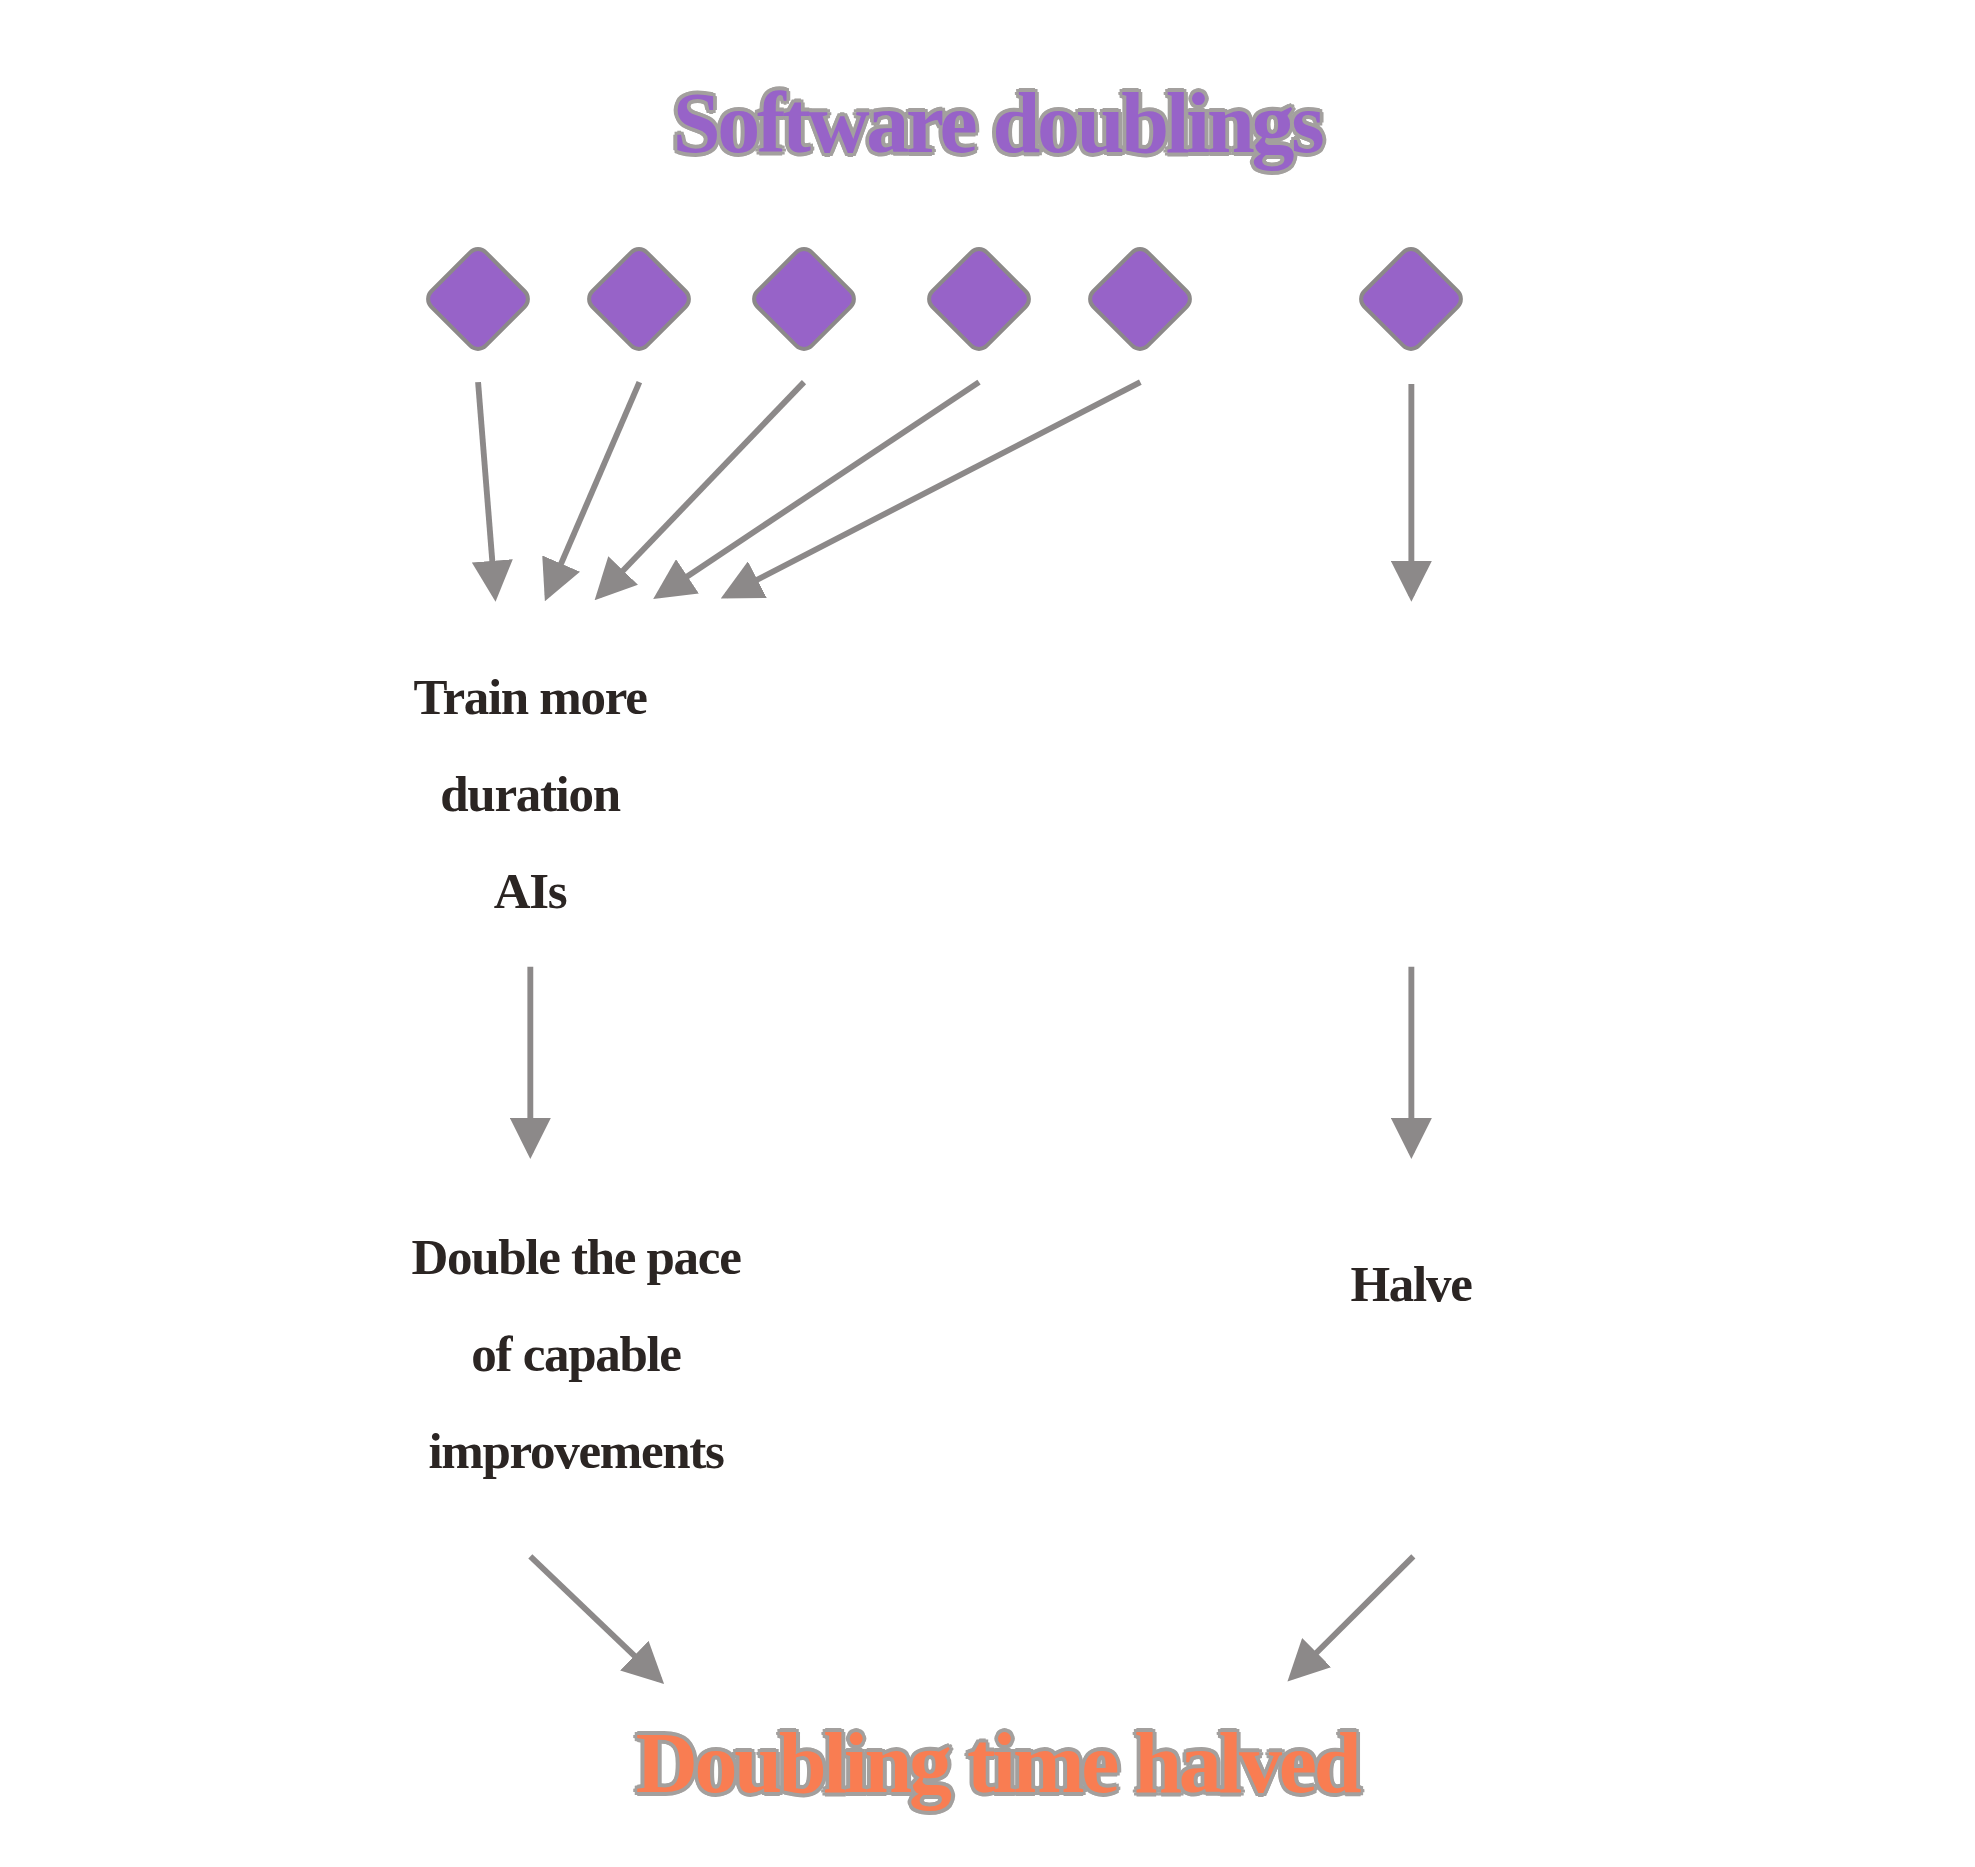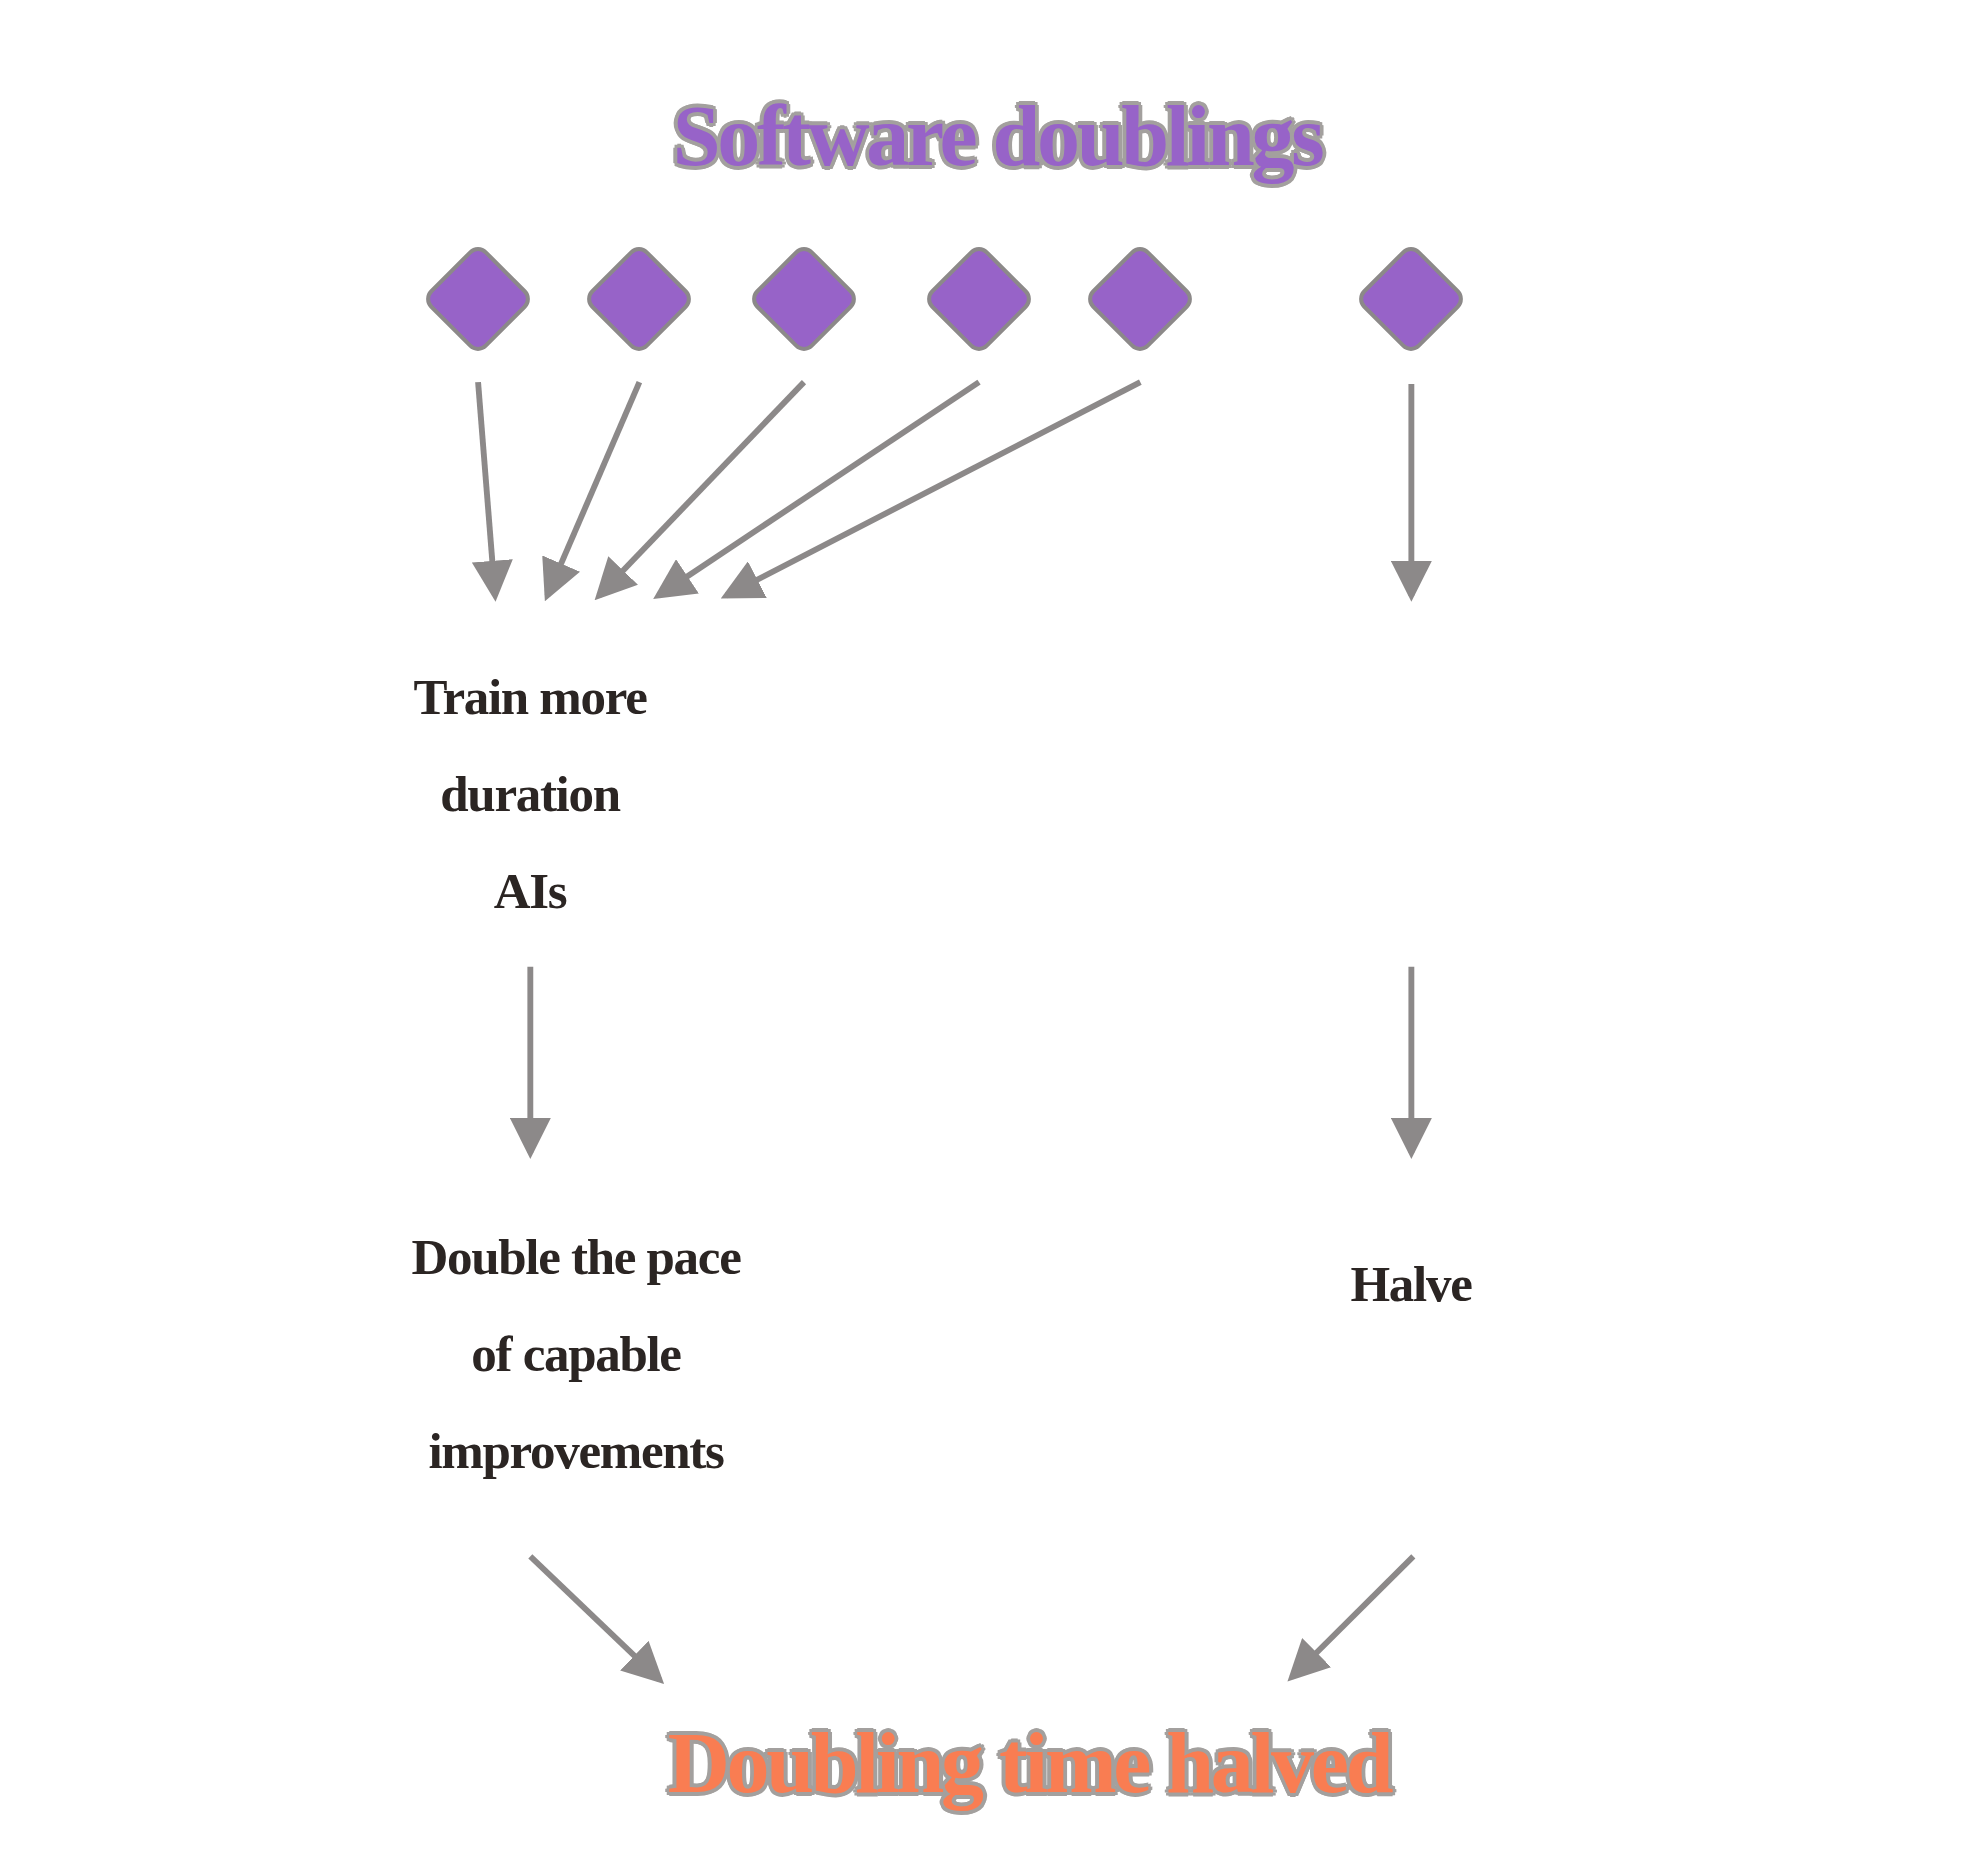--- a/index.html
+++ b/index.html
@@ -38,21 +38,20 @@
       2.6px 2.6px var(--outline), -2.6px 2.6px var(--outline),
       2.6px -2.6px var(--outline), -2.6px -2.6px var(--outline);
   }
   .headline.orange {
     color: var(--orange);
     text-shadow:
       3.9px 0 var(--outline), -3.9px 0 var(--outline),
       0 3.9px var(--outline), 0 -3.9px var(--outline),
       2.6px 2.6px var(--outline), -2.6px 2.6px var(--outline),
       2.6px -2.6px var(--outline), -2.6px -2.6px var(--outline);
-    margin-left: 32px;
   }
   .diamond {
     position: absolute;
     width: 81px;
     height: 81px;
     background: var(--purple);
     border: 4.6px solid var(--gray);
     border-radius: 13px;
     transform: translate(-50%, -50%) rotate(45deg);
   }
@@ -78,21 +77,21 @@
     line-height: 97px;
     letter-spacing: -1.3px;
   }
   .node .line { display: block; white-space: nowrap; }
 </style>
 </head>
 <body>
 
 <div class="canvas">
 
-  <div class="headline purple" style="left:997px; top:87px;">Software doublings</div>
+  <div class="headline purple" style="left:997px; top:74px;">Software doublings</div>
 
   <div class="diamond" style="left:478px;  top:299px;"></div>
   <div class="diamond" style="left:639px;  top:299px;"></div>
   <div class="diamond" style="left:804px; top:299px;"></div>
   <div class="diamond" style="left:979px; top:299px;"></div>
   <div class="diamond" style="left:1140px; top:299px;"></div>
   <div class="diamond" style="left:1411px; top:299px;"></div>
 
   <svg class="arrows" viewBox="0 0 3024 2860" aria-hidden="true">
     <defs>

